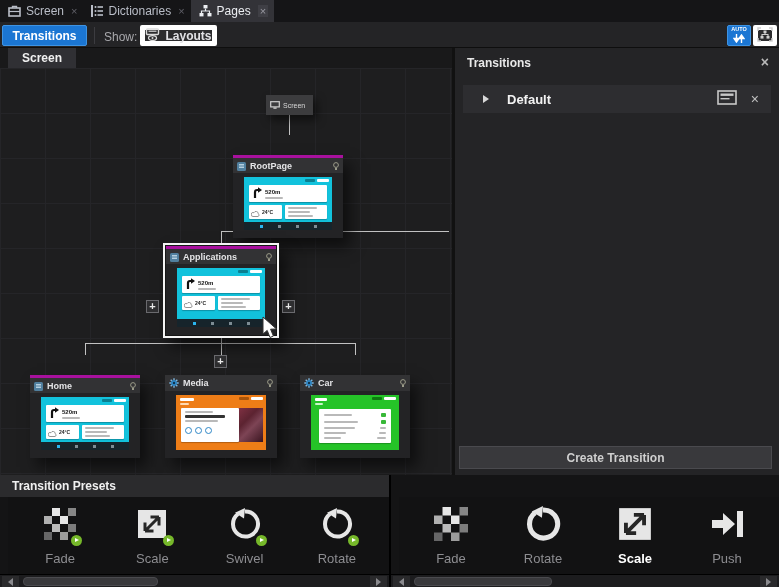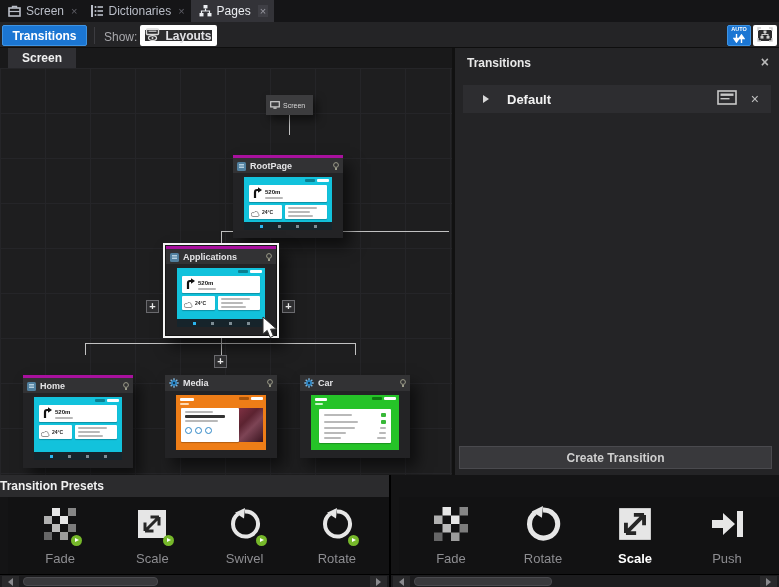--- a/index.html
+++ b/index.html
@@ -60,21 +60,21 @@
   .pclose { position:absolute; right:10px; top:6px; font-size:14px; color:#b8b8b8; }
   #default-row { position:absolute; left:8px; right:8px; top:37px; height:28px; background:#2d2d30; display:flex; align-items:center; }
   .expander { width:0; height:0; border-left:6px solid #d8d8d8; border-top:4px solid transparent; border-bottom:4px solid transparent; margin-left:20px; }
   #default-label { font-size:13px; font-weight:bold; color:#f2f2f2; margin-left:18px; flex:1; }
   #create-btn { position:absolute; left:4px; right:7px; top:398px; height:23px; background:#39393c; border:1px solid #4a4a4e; display:flex; align-items:center; justify-content:center; font-size:12px; font-weight:bold; color:#cfcfcf; }
   
   .bpanel { position:absolute; top:475px; height:112px; background:#141415; }
   #presets { left:0; width:389px; }
   #animations { left:391px; width:388px; }
   #bdiv { position:absolute; left:389px; top:475px; width:2px; height:112px; background:#000; }
-  .bhead { height:22px; background:#2b2b2d; display:flex; align-items:center; padding-left:0; font-size:12px; font-weight:bold; color:#f0f0f0; }
+  .bhead { height:22px; background:#2b2b2d; display:flex; align-items:center; padding-left:12px; font-size:12px; font-weight:bold; color:#f0f0f0; }
   .bitems { position:absolute; left:0; right:0; top:22px; bottom:13px; background:#121213; display:flex; align-items:center; padding:0 6px;margin-left:8px; }
   .aitem { flex:1; display:flex; flex-direction:column; align-items:center; gap:5px; }
   .iconwrap { position:relative; width:40px; height:40px; display:flex; align-items:center; justify-content:center; }
   .badge { position:absolute; right:-2px; bottom:0px; width:11px; height:11px; border-radius:50%; background:#76b82a; display:flex; align-items:center; justify-content:center; }
   .badge s { width:0; height:0; border-left:4px solid #fff; border-top:2.5px solid transparent; border-bottom:2.5px solid transparent; display:block; margin-left:1px; }
   .alabel { font-size:13px; color:#8d8d91; }
   .alabel.sel { color:#fff; font-weight:bold; }
   .hscroll { position:absolute; left:0; right:0; bottom:0; height:13px; background:#1c1c1e; border-top:1px solid #000; }
   .sarrow { position:absolute; top:1px; width:17px; height:11px; background:#2a2a2c; display:flex; align-items:center; justify-content:center; }
   .sarrow.l { left:2px; } .sarrow.r { right:2px; }
@@ -309,21 +309,21 @@
                 <i></i>
               </div>
           </div>
         </div>
       </div>
 
       <div class="plusbtn" style="left:146px;top:232px;">+</div>
       <div class="plusbtn" style="left:282px;top:232px;">+</div>
       <div class="plusbtn" style="left:214px;top:287px;">+</div>
 
-      <div class="knode" style="left:23px;top:307px;width:110px;height:93px;">
+      <div class="knode" style="left:30px;top:307px;width:110px;height:83px;">
         <div class="nbar"></div>
         <div class="nhead">
           <span><svg width="9" height="9" viewBox="0 0 9 9">
                 <rect width="9" height="9" rx="1.5" fill="#51809f"></rect>
                 <rect x="2" y="2.2" width="5" height="1.2" fill="#cfe3ef"></rect>
                 <rect x="2" y="4.6" width="5" height="1.2" fill="#cfe3ef"></rect>
               </svg></span>
           <span class="nlabel">Home</span>
           <span><svg width="6" height="9" viewBox="0 0 6 9">
                 <circle cx="3" cy="3" r="2.4" fill="none" stroke="#9a9a88" stroke-width="1"></circle>

